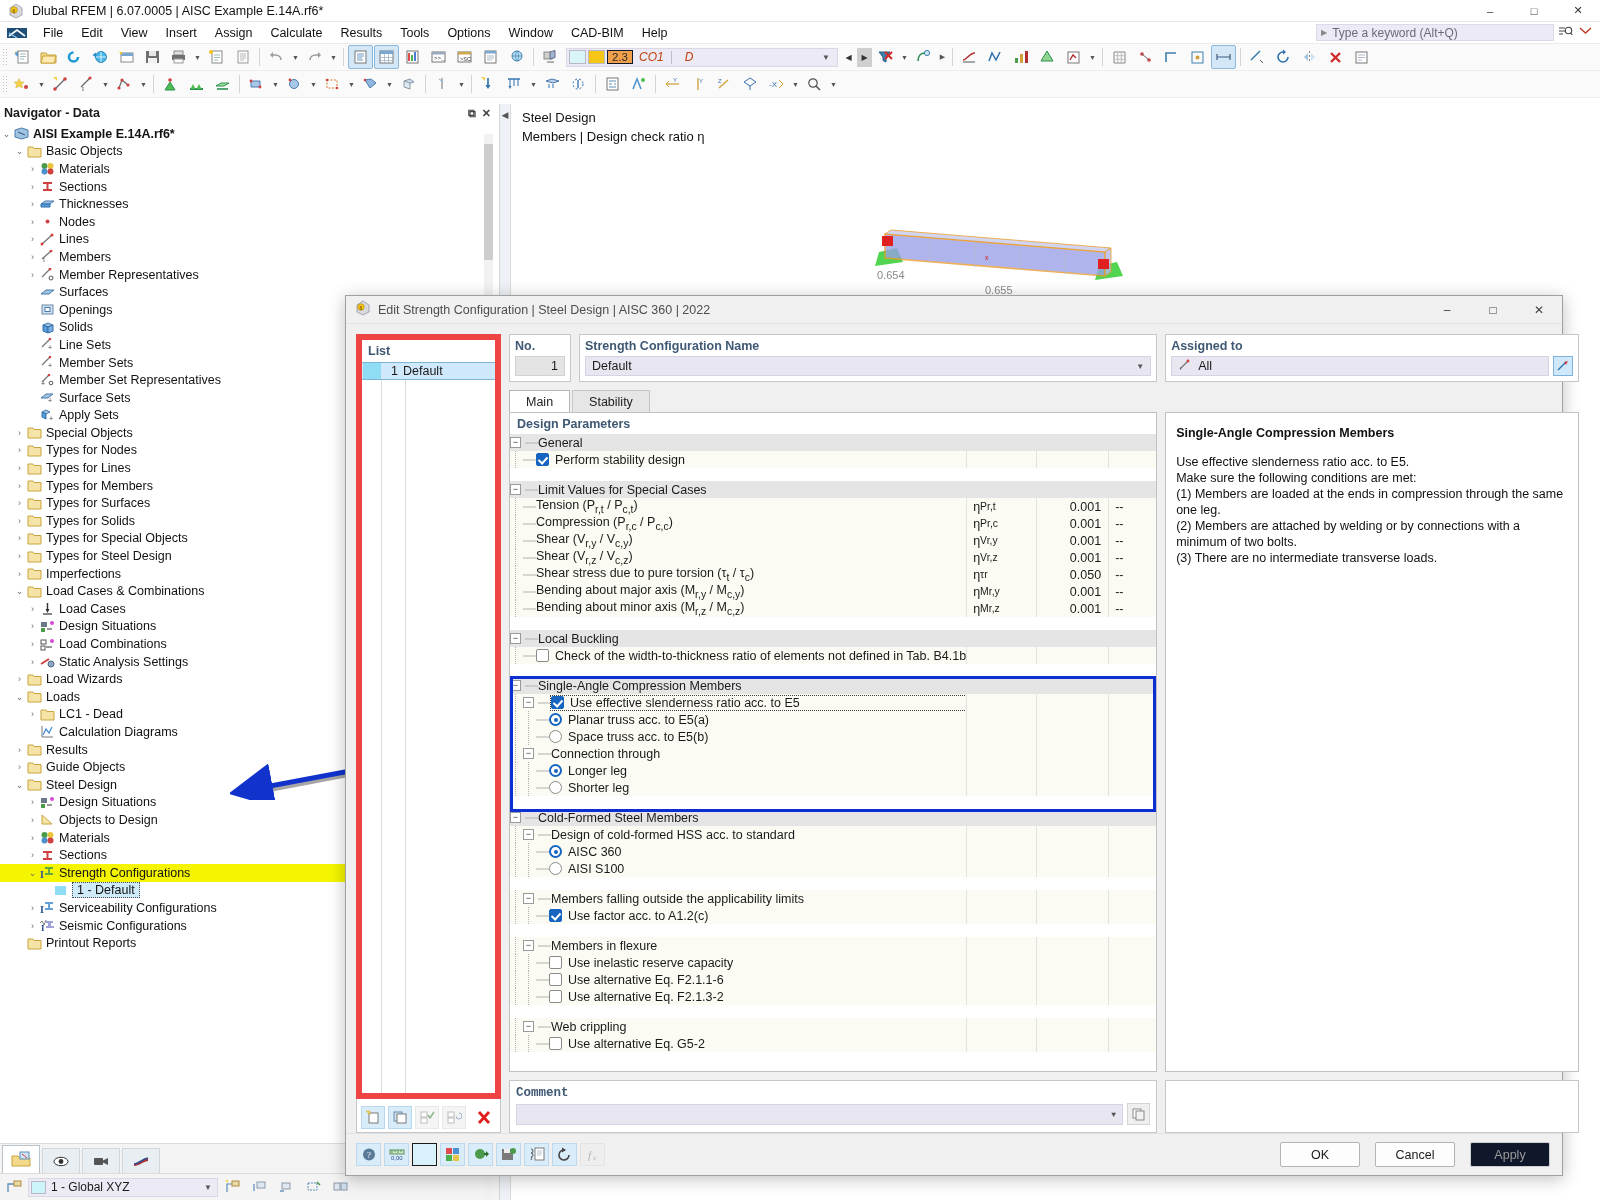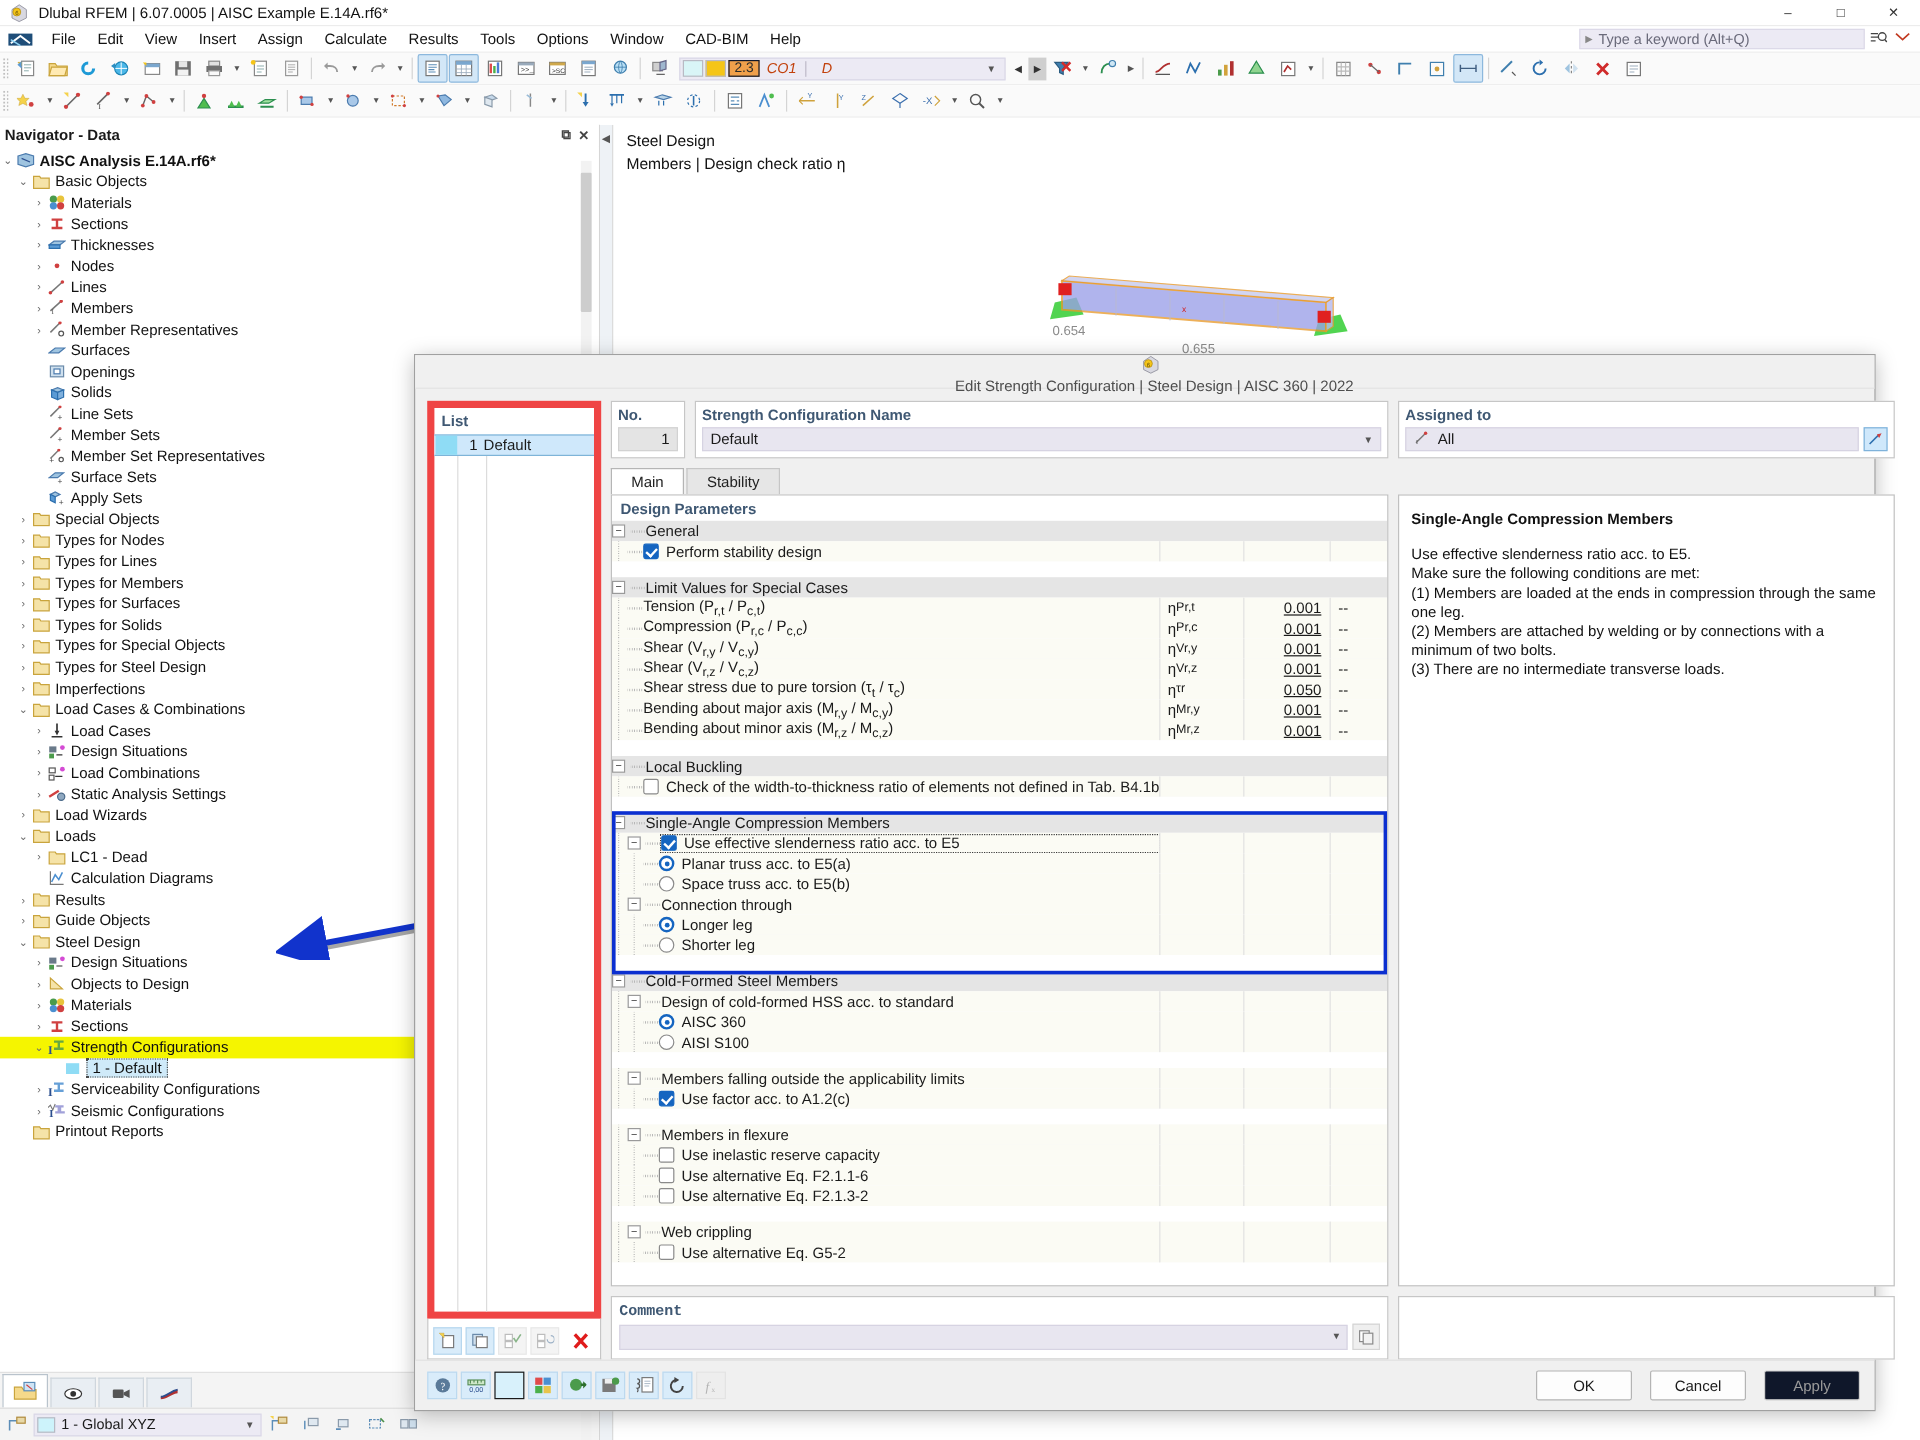--- a/index.html
+++ b/index.html
@@ -108,21 +108,21 @@
   
   #annot-arrow { position:absolute; left:230px; top:760px; width:170px; height:40px; z-index:40; }
 
   
   #dialog {
     position:absolute; left:345px; top:295px; width:1218px; height:881px;
     background:#f0f0f0; border:1px solid #a0a0a0; box-shadow:0 3px 16px rgba(0,0,0,.25);
     display:flex; flex-direction:column; z-index:50;
   }
   #dlg-title { height:28px; background:#f0f0f0; display:flex; align-items:center; padding-left:9px;
-               border-bottom:1px solid #e3e3e3;flex-direction:column;}
+               border-bottom:1px solid #e3e3e3;}
   #dlg-title .dt-text { font-size:12.5px; color:#4d4d4d; margin-left:7px;}
   #dlg-title .dt-btns { margin-left:auto; display:flex; }
   .dt-btn { width:46px; height:27px; display:flex; align-items:center; justify-content:center;
             font-size:12px; color:#444;}
 
   #dlg-body { flex:1; display:flex; padding:10px 0 0 10px; gap:8px; }
 
   
   #dlg-left { width:195px; display:flex; flex-direction:column; }
   #list-box { flex:1; background:#fff; border:6px solid #ef4444; display:flex; flex-direction:column;}
@@ -165,21 +165,21 @@
 
   
   .g { display:flex; align-items:center; height:17px; font-size:12.5px; position:relative; }
   .g.group { background:#e5e5e5; }
   .g.shade { background:#fbfbf4; }
   .g.blank { background:#fff; height:13px; }
   .g .cTree { flex:1; display:flex; align-items:center; min-width:0; overflow:hidden; }
   .g .cSym { width:70px; border-left:1px solid #e2e2e2; padding-left:6px; height:17px;
              display:flex; align-items:center; }
   .g .cVal { width:72px; border-left:1px solid #e2e2e2; text-align:center; padding-right:7px;
-             height:17px; display:flex; align-items:center; justify-content:flex-end;text-decoration:underline;}
+             height:17px; display:flex; align-items:center; justify-content:flex-end;}
   .g .cUnit { width:48px; border-left:1px solid #e2e2e2; padding-left:6px; height:17px;
               display:flex; align-items:center;}
   .g.group .cSym, .g.group .cVal, .g.group .cUnit { border-left:none;}
   .exp { width:11px; height:11px; border:1px solid #9a9a9a; background:#fff; font-size:9px;
          line-height:9px; text-align:center; color:#333; margin-right:4px; flex:0 0 auto;
          display:flex;align-items:center;justify-content:center;}
   .dots { width:13px; height:17px; flex:0 0 auto;
           background-image:linear-gradient(to right,#b0b0b0 1px,transparent 1px);
           background-size:2px 2px; background-position:center; background-repeat:repeat-x;}
   .vline { width:13px; height:17px; flex:0 0 auto; position:relative;}
@@ -742,21 +742,21 @@
     </div>
     <div id="navtree">
         <div class="trow bold">
           <span class="tw">⌄</span>
           <span class="tico">
             <svg width="15" height="13" viewBox="0 0 15 13">
               <path d="M1 3 L7.5 1 L14 3 L14 10 L7.5 12 L1 10z" fill="#9fc4e0" stroke="#4b7bae"></path>
               <path d="M4 5 L11 8" stroke="#2c4f8f"></path>
             </svg>
           </span>
-          <span class="tlabel">AISC Analysis E.14A.rf6*</span>
+          <span class="tlabel">AISI Example E.14A.rf6*</span>
         </div>
         <div class="trow">
           <span class="indent"></span>
           <span class="tw">⌄</span>
           <span class="tico">
             <svg width="15" height="13" viewBox="0 0 15 13">
               <path d="M1 2h5l1 1.5h7V12H1z" fill="#f5e3a8" stroke="#c9a43c"></path>
             </svg>
           </span>
           <span class="tlabel">Basic Objects</span>

